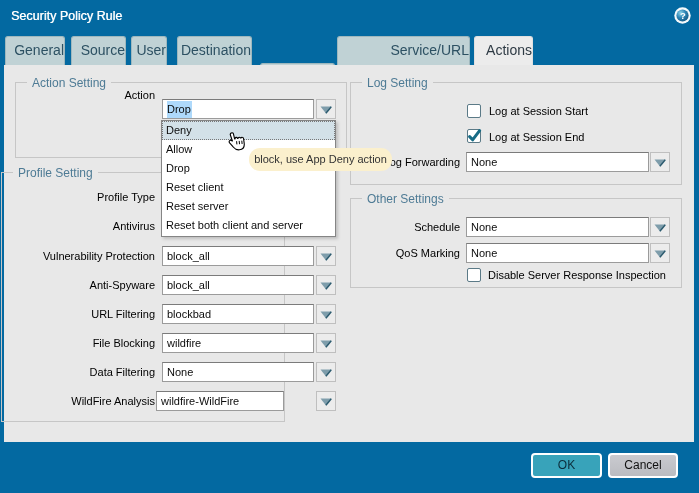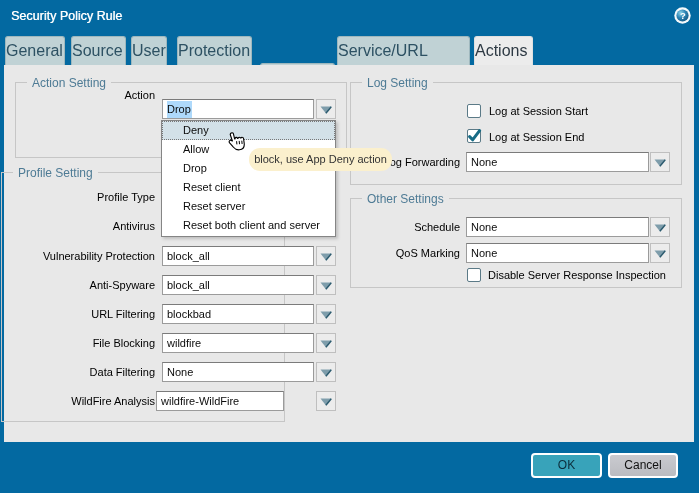--- a/index.html
+++ b/index.html
@@ -9,21 +9,21 @@
     background:#0369a1;
     font-family:"Liberation Sans", sans-serif;
   }
   .abs { position:absolute; }
   #title { left:11px; top:9px; color:#fff; font-size:12.5px; letter-spacing:0; text-shadow:0.5px 0 0 rgba(255,255,255,0.75); }
   
   .tab {
     top:36px; height:44px; background:#c0d2d5;
     border:1px solid #9fb8be; border-bottom:none;
     border-radius:3px 3px 0 0;
-    color:#2d5163; font-size:16px; text-align:left; line-height:27px;
+    color:#2d5163; font-size:14px; text-align:right; line-height:27px;
   }
   .tab.active { background:#ececec; color:#2e3a44; border-color:#e0e0e0; }
   #panel { left:4px; top:65px; width:690px; height:377px; background:#e8e8e8; }
   .fs { border:1px solid #c6c6c6; }
   .legend {
     position:absolute; top:-7px; left:11px; background:#e8e8e8; padding:0 5px;
     font-size:12px; font-weight:normal; color:#4e7b95; white-space:nowrap;
   }
   .lbl { font-size:11px; color:#000; text-align:right; line-height:14px; white-space:nowrap; }
   .inp {
@@ -36,21 +36,21 @@
   .btn-dd svg { display:block; margin:6px auto 0 auto; }
   .cb { width:14px; height:14px; background:#fff; border:1px solid #5b7a87; border-radius:2px; }
   .cblbl { font-size:11px; color:#000; line-height:14px; white-space:nowrap; }
   
   #ddlist {
     left:161px; top:120px; width:175px; height:117px;
     background:#fff; border:1px solid #858585;
     box-shadow:2px 2px 3px rgba(0,0,0,0.18);
     z-index:5;
   }
-  .dditem { height:19px; font-size:11px; color:#0c0c0c; line-height:19px; padding-left:21px; }
+  .dditem { height:19px; font-size:11px; color:#0c0c0c; line-height:19px; padding-left:4px; }
   .dditem.sel { background:#d3e1e8; outline:1px dotted #777; outline-offset:-1px; }
   #tooltip {
     left:249px; top:148px; width:143px; height:23px;
     background:#fbf0cd;
     font-size:11px; color:#333; line-height:23px; text-align:center;
     z-index:7; white-space:nowrap;border-radius:11px;
   }
   .fbtn {
     top:453px; height:25px; border:2px solid #fff; border-radius:4px;
     font-size:12px; text-align:center; line-height:21px; color:#0b2d3b;
@@ -71,21 +71,21 @@
     </radialGradient>
       </defs>
     <circle cx="8.5" cy="8.5" r="8.2" fill="#ffffff" opacity="0.96"></circle>
     <circle cx="8.5" cy="8.5" r="6.1" fill="url(#hg)"></circle>
     <text x="9" y="12" font-size="9.5" font-weight="bold" fill="#fff" text-anchor="middle" font-family="Liberation Sans">?</text>
   </svg>
 
   <div class="abs tab" style="left:5px; width:60px;">General</div>
   <div class="abs tab" style="left:71px; width:55px;">Source</div>
   <div class="abs tab" style="left:131px; width:36px;">User</div>
-  <div class="abs tab" style="left:177px; width:75px;">Protection</div>
+  <div class="abs tab" style="left:177px; width:75px;">Destination</div>
   <div class="abs tab" style="left:260px; width:75px;margin-top:27px;">Application</div>
   <div class="abs tab" style="left:337px; width:133px;">Service/URL Category</div>
   <div class="abs tab active" style="left:474px; width:59px;">Actions</div>
 
   <div class="abs" id="panel"></div>
 
   <div class="abs fs" style="left:15px; top:82px; width:332px; height:76px;">
     <span class="legend">Action Setting</span>
   </div>
   <div class="abs lbl" style="left:15px; top:88px; width:140px;padding-left:32px;">Action</div>

